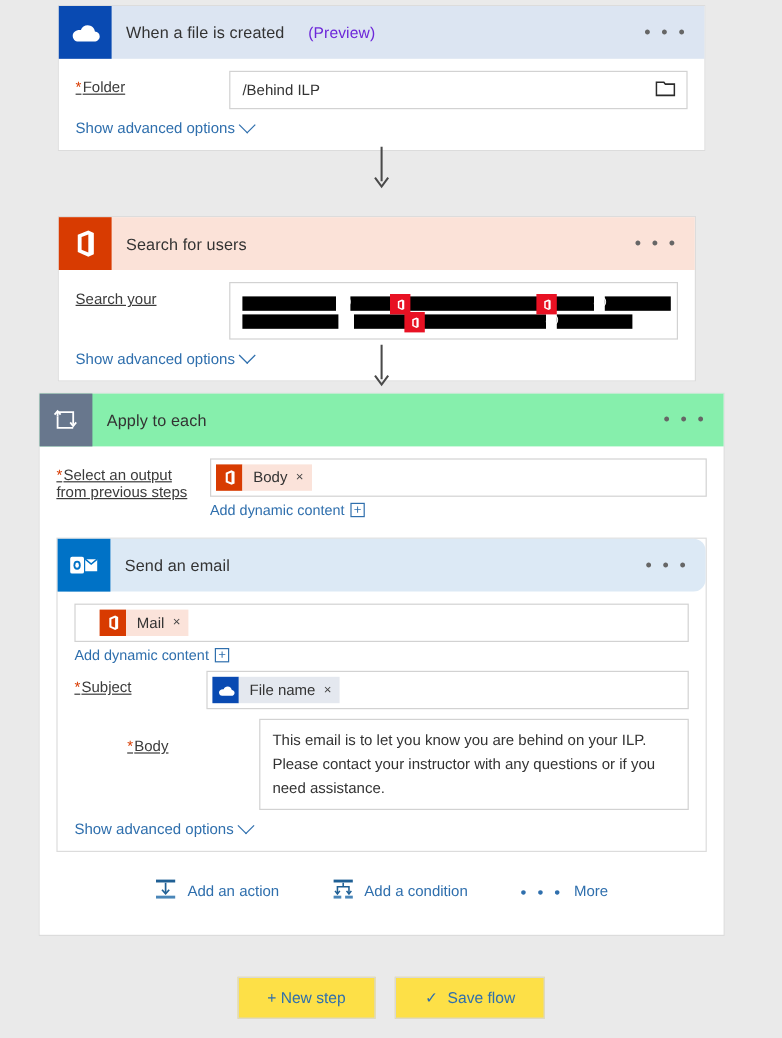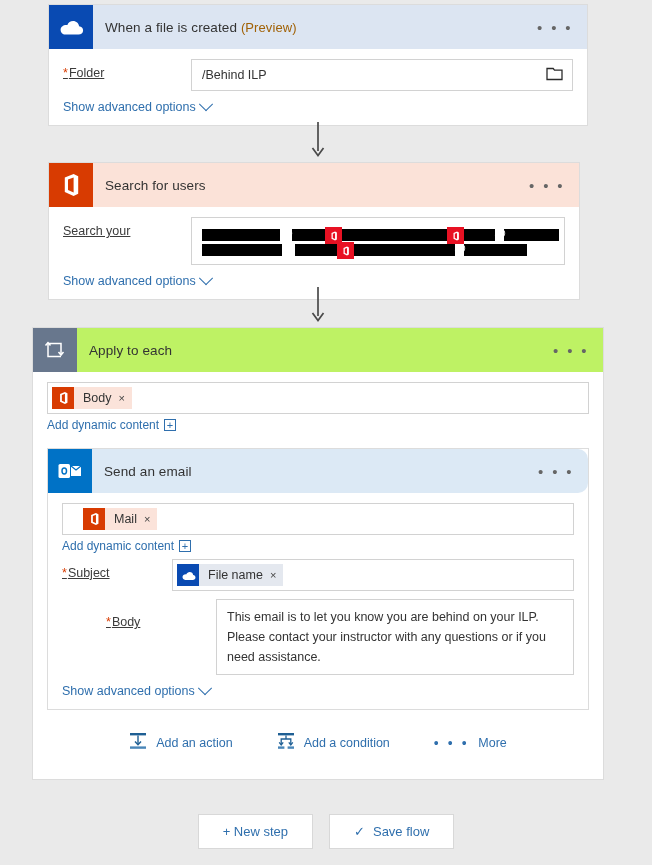--- a/index.html
+++ b/index.html
@@ -37,22 +37,23 @@
     align-items: center;
     justify-content: center;
   }
   .card-title {
     font-size: 13.5px;
     color: #333;
     margin-left: 12px;
     letter-spacing: .1px;
   }
   .card-title .preview {
-    color: #a16207;
+    color: #6d28d9;
     font-size: 13px;
+    margin-left: 16px;
   }
   .ellipsis {
     position: absolute;
     right: 14px;
     top: 50%;
     transform: translateY(-50%);
     color: #666;
     letter-spacing: 2.4px;
     font-size: 15px;
     line-height: 1;
@@ -240,41 +241,41 @@
   
   .footer {
     position: absolute;
     left: 0; right: 0;
     bottom: 16px;
     display: flex;
     justify-content: center;
     gap: 16px;
   }
   .btn {
-    background: #ffffff;
+    background: #fde047;
     border: 1px solid #d8d8d8;
     color: #2f6fad;
     font-size: 13px;
     padding: 9px 24px;
     display: inline-flex;
     align-items: center;
     gap: 8px;
     cursor: pointer;
     font-family: "Liberation Sans", sans-serif;
   }
   .check { font-size: 13px; }
 
   
   #flow-canvas {
     position: absolute;
     left: 0; top: 0;
     width: 652px;
   }
   .card-trigger { position: absolute; left: 48px; top: 4px; width: 540px; }
-  .card-search  { position: absolute; left: 48px; top: 162px; width: 532px; }
+  .card-search  { position: absolute; left: 48px; top: 180px; width: 532px; }
   .card-loop    { position: absolute; left: 32px; top: 327px; width: 572px; }
   .arrow1 { position: absolute; left: 48px; top: 122px; width: 540px; }
   .arrow2 { position: absolute; left: 48px; top: 287px; width: 540px; }
 
   .card-email { margin: 16px 14px 0 14px; }
 </style>
 </head>
 <body>
 
 <div id="flow-canvas">
@@ -386,36 +387,40 @@
   </div>
 
   <div class="arrow2 connector">
     <svg width="16" height="36" viewBox="0 0 16 36" aria-hidden="true">
       <line x1="8" y1="0" x2="8" y2="29" stroke="#4a4a4a" stroke-width="1.7"></line>
       <path d="M2.5 26 8 33.5 13.5 26" fill="none" stroke="#4a4a4a" stroke-width="1.7"></path>
     </svg>
   </div>
 
   <div class="card card-loop">
-    <div class="card-header" style="background:#bef264;">
+    <div class="card-header" style="background:#86efac;">
       <div class="card-icon" style="background:#68778d;">
         <svg width="22" height="22" viewBox="0 0 22 22" aria-hidden="true">
           <path d="M4 8V4.5h13V15" fill="none" stroke="#ffffff" stroke-width="1.5"></path>
           <path d="M4 8V17.5h13" fill="none" stroke="#ffffff" stroke-width="1.5"></path>
           <path d="M1.5 6.5 4 3.6l2.5 2.9" fill="none" stroke="#ffffff" stroke-width="1.5"></path>
           <path d="M14.5 13 17 16l2.5-3" fill="none" stroke="#ffffff" stroke-width="1.5"></path>
         </svg>
       </div>
       <div class="card-title">Apply to each</div>
       <div class="ellipsis">• • •</div>
     </div>
 
     <div class="card-body">
 
       <div class="field-row">
+        <div class="field-label">
+          <span class="req">*</span><span>Select an output</span><br>
+          <span>from previous steps</span>
+        </div>
         <div class="field-control">
           <div class="textbox" style="padding-left:4px;">
             <span class="token office">
               <span class="token-icon" style="background:#d83b01;">
                 <svg width="11" height="14" viewBox="0 0 20 24" aria-hidden="true">
                   <path d="M12.6 1 3.8 4.6v14.3L12.6 23l4.6-2.2V3.2z" fill="#ffffff"></path>
                   <path d="M12.6 4.4 7 6.6v10.5l5.6 2.4z" fill="#d83b01"></path>
                 </svg>
               </span>
               <span class="token-text">

